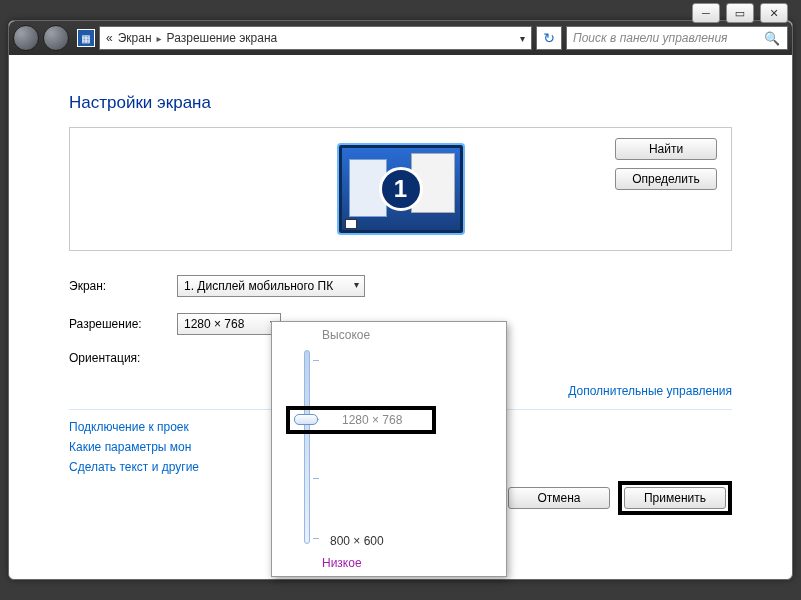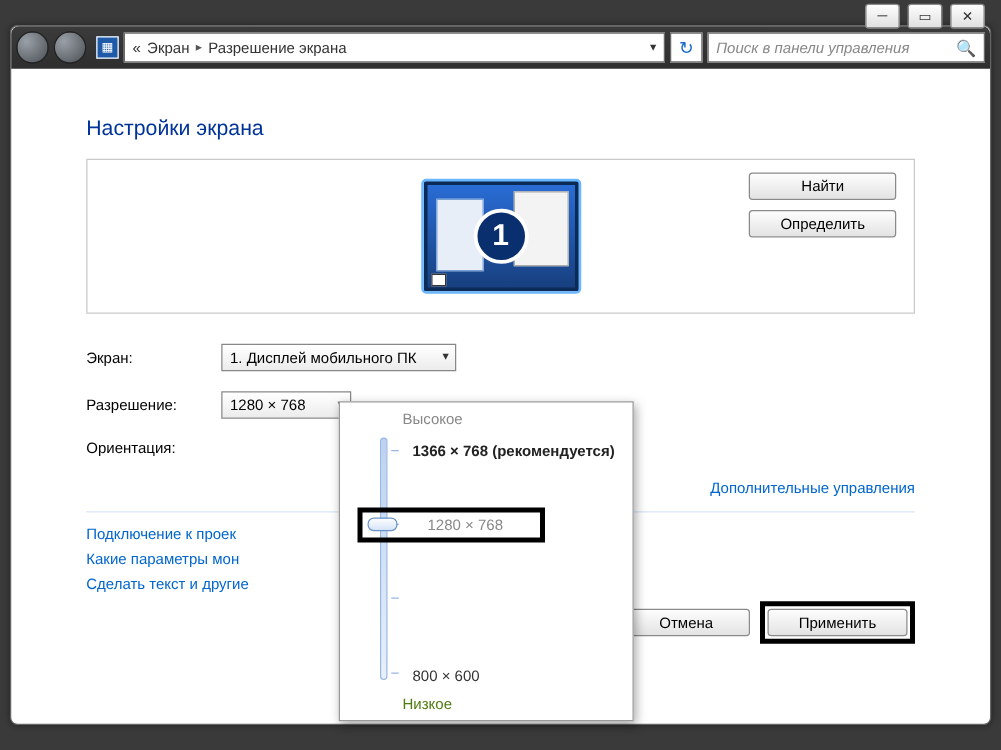--- a/index.html
+++ b/index.html
@@ -118,21 +118,21 @@
     position:absolute; right:14px; top:10px;
     display:flex;flex-direction:column;gap:8px;
   }
   .std-btn {
     min-width: 102px;
     height: 22px;
     font-size:12px;
     background: linear-gradient(#fdfdfd,#e3e3e3);
     border:1px solid #8a8a8a;
     border-radius:3px;
-    padding:0 24px;
+    padding:0 14px;
     cursor:pointer;
   }
   .monitor-img {
     width: 128px; height: 92px;
     background: linear-gradient(#2a6ed8,#173e7c);
     border: 2px solid #6ab6ff;
     border-radius:4px;
     position:relative;
     box-shadow: inset 0 0 0 3px #0b2a55;
   }
@@ -212,21 +212,21 @@
     border:1px solid #999;
     box-shadow: 2px 3px 8px rgba(0,0,0,.35);
     z-index: 50;
     font-size:12px;
     text-decoration:underline;
   }
   .dropdown .lbl-high {
     position:absolute;left:50px;top:6px;color:#888;
   }
   .dropdown .lbl-low {
-    position:absolute;left:50px;bottom:6px;color:#4d7c0f;
+    position:absolute;left:50px;bottom:6px;color:#a21caf;
   }
   .dropdown .track {
     position:absolute;left:32px;top:28px;bottom:32px;width:6px;
     background:linear-gradient(#bcd2ef,#e8f0fb);
     border:1px solid #97b7e4;border-radius:3px;
   }
   .dropdown .tick {
     position:absolute;left:41px;width:6px;height:1px;background:#97b7e4;
   }
   .dropdown .opt-rec {
@@ -336,21 +336,20 @@
     </div>
   </div>
 
   <div class="dropdown">
     <div class="lbl-high">Высокое</div>
     <div class="track"></div>
     <div class="tick" style="top:38px"></div>
     <div class="tick" style="top:97px"></div>
     <div class="tick" style="top:156px"></div>
     <div class="tick" style="top:216px"></div>
-    <div class="opt-rec">1366 × 768 (рекомендуется)</div>
     <div class="mid-highlight"></div>
     <div class="thumb"></div>
     <div class="opt-mid">1280 × 768</div>
     <div class="opt-low">800 × 600</div>
     <div class="lbl-low">Низкое</div>
   </div>
 
 </div>
 
 </body></html>

